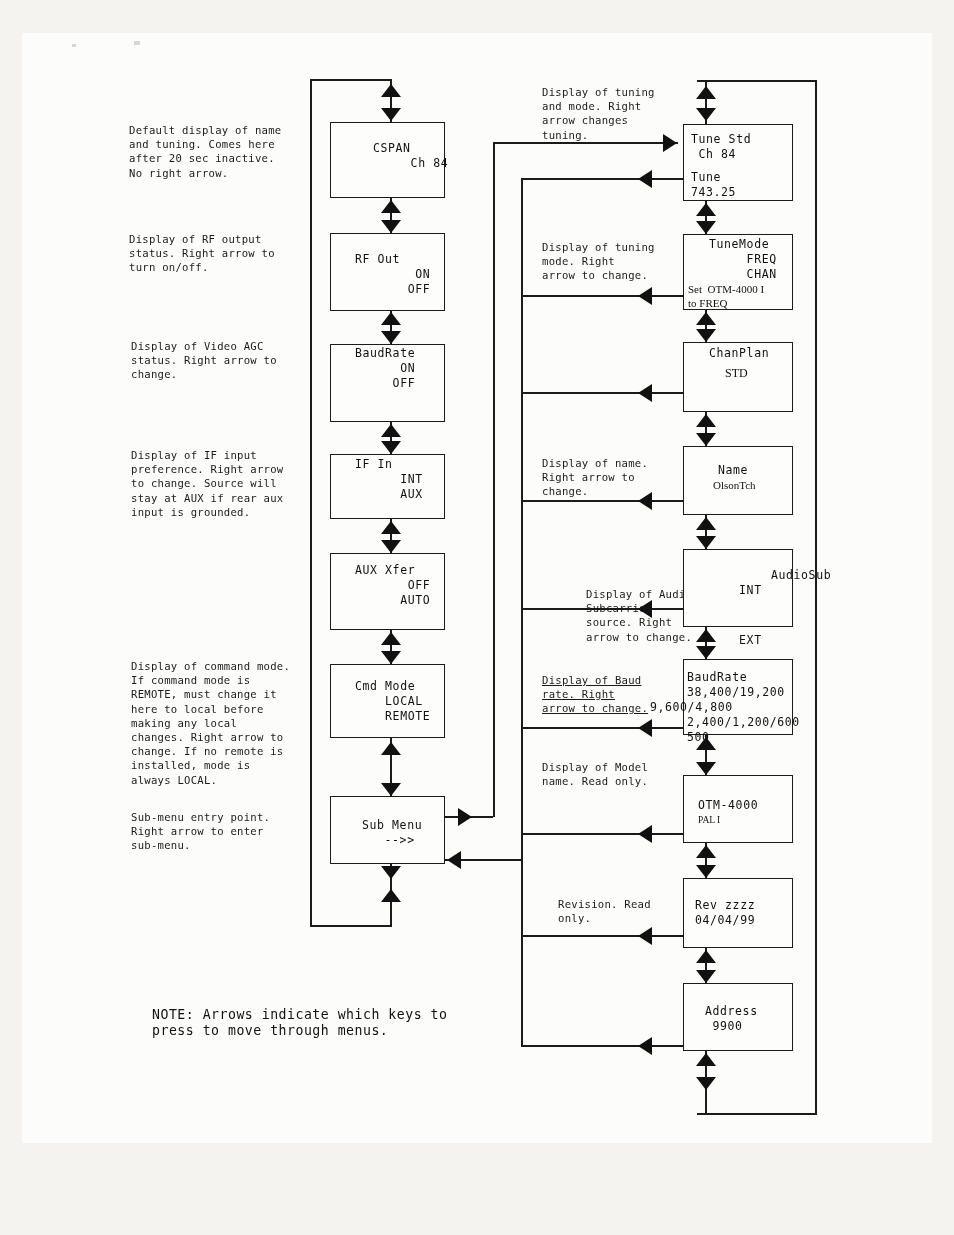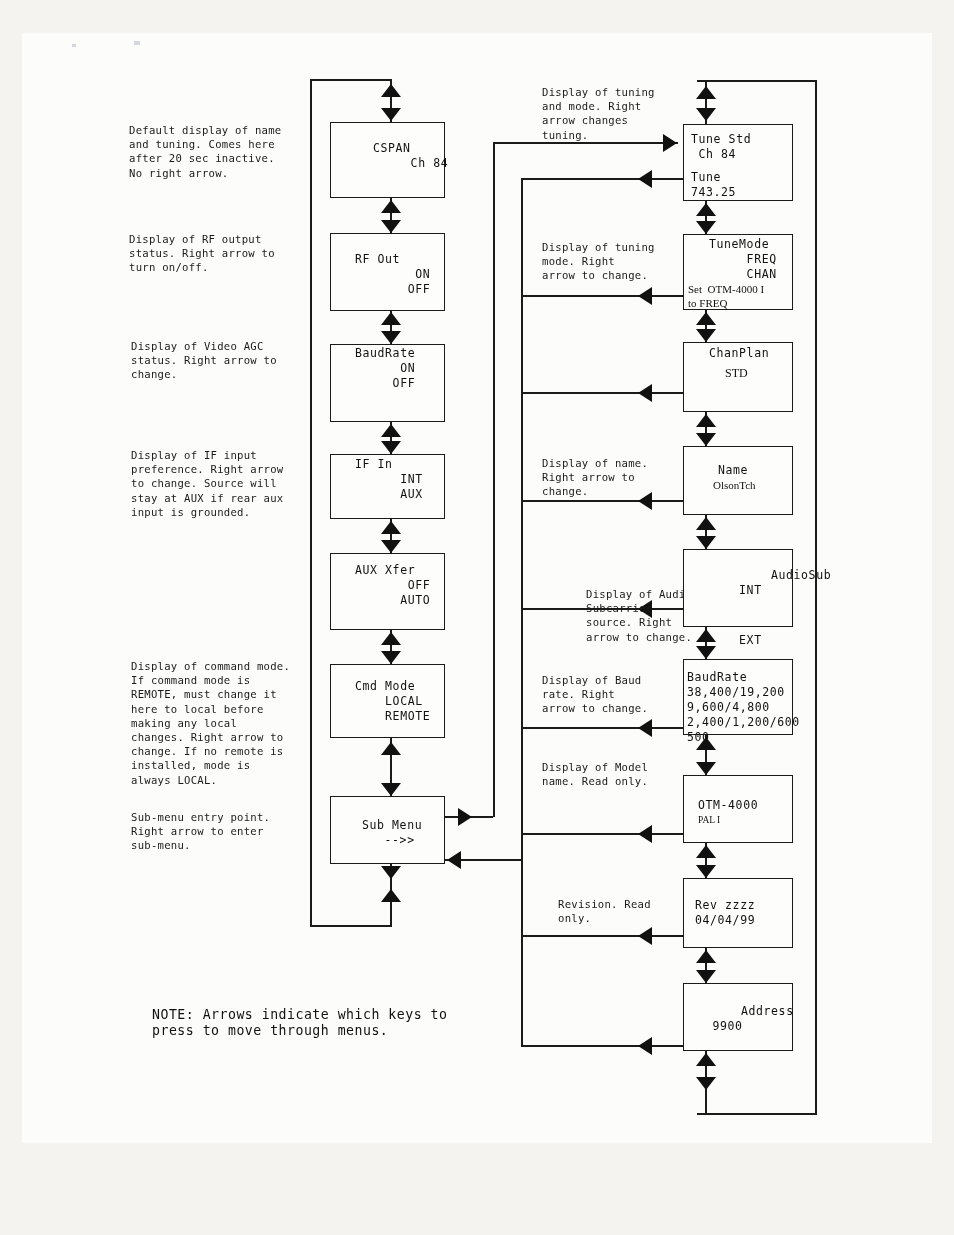--- a/index.html
+++ b/index.html
@@ -269,34 +269,34 @@
     <div class="btext serif" style="left:713px;top:478px;font-size:11px;">OlsonTch</div>
 
     <div class="box" style="left:683px;top:549px;width:110px;height:78px;"></div>
     <div class="btext" style="left:738px;top:568px;margin-left:33px;">AudioSub</div>
     <div class="btext" style="left:709px;top:583px;">    INT</div>
     <div class="btext" style="left:709px;top:598px;margin-top:35px;">    EXT</div>
 
     <div class="box" style="left:683px;top:659px;width:110px;height:76px;"></div>
     <div class="btext" style="left:687px;top:670px;">BaudRate</div>
     <div class="btext" style="left:687px;top:685px;">38,400/19,200</div>
-    <div class="btext" style="left:687px;top:700px;text-align:center;">9,600/4,800</div>
+    <div class="btext" style="left:650px;top:700px;text-align:center;">9,600/4,800</div>
     <div class="btext" style="left:687px;top:715px;">2,400/1,200/600</div>
     <div class="btext" style="left:687px;top:730px;">500</div>
 
     <div class="box" style="left:683px;top:775px;width:110px;height:68px;"></div>
     <div class="btext" style="left:698px;top:798px;">OTM-4000</div>
     <div class="btext serif" style="left:698px;top:813px;font-size:9.5px;">PAL I</div>
 
     <div class="box" style="left:683px;top:878px;width:110px;height:70px;"></div>
     <div class="btext" style="left:695px;top:898px;">Rev zzzz</div>
     <div class="btext" style="left:695px;top:913px;">04/04/99</div>
 
     <div class="box" style="left:683px;top:983px;width:110px;height:68px;"></div>
-    <div class="btext" style="left:705px;top:1004px;margin-left:36px;">Address</div>
+    <div class="btext" style="left:705px;top:1004px;">Address</div>
     <div class="btext" style="left:705px;top:1019px;"> 9900</div>
 
     <div class="hline" style="left:521px;top:178px;width:162px;"></div>
     <div class="ar ar-l" style="left:638px;top:170px;"></div>
 
     <div class="hline" style="left:521px;top:295px;width:162px;"></div>
     <div class="ar ar-l" style="left:638px;top:287px;"></div>
 
     <div class="hline" style="left:521px;top:392px;width:162px;"></div>
     <div class="ar ar-l" style="left:638px;top:384px;"></div>
@@ -328,21 +328,21 @@
 arrow to change.</div>
 
 
     <div class="desc" style="left:542px;top:456px;width:145px;">Display of name.
 Right arrow to
 change.</div>
     <div class="desc" style="left:542px;top:587px;width:145px;margin-left:44px;">Display of Audio
 Subcarrier
 source.  Right
 arrow to change.</div>
-    <div class="desc" style="left:542px;top:673px;width:145px;">Display of Baud
+    <div class="desc" style="left:542px;top:673px;width:145px;text-decoration:underline;">Display of Baud
 rate.  Right
 arrow to change.</div>
     <div class="desc" style="left:542px;top:760px;width:145px;">Display of Model
 name. Read only.</div>
     <div class="desc" style="left:558px;top:897px;width:145px;">Revision.  Read
 only.</div>
 
   </div>
 </div>
 

